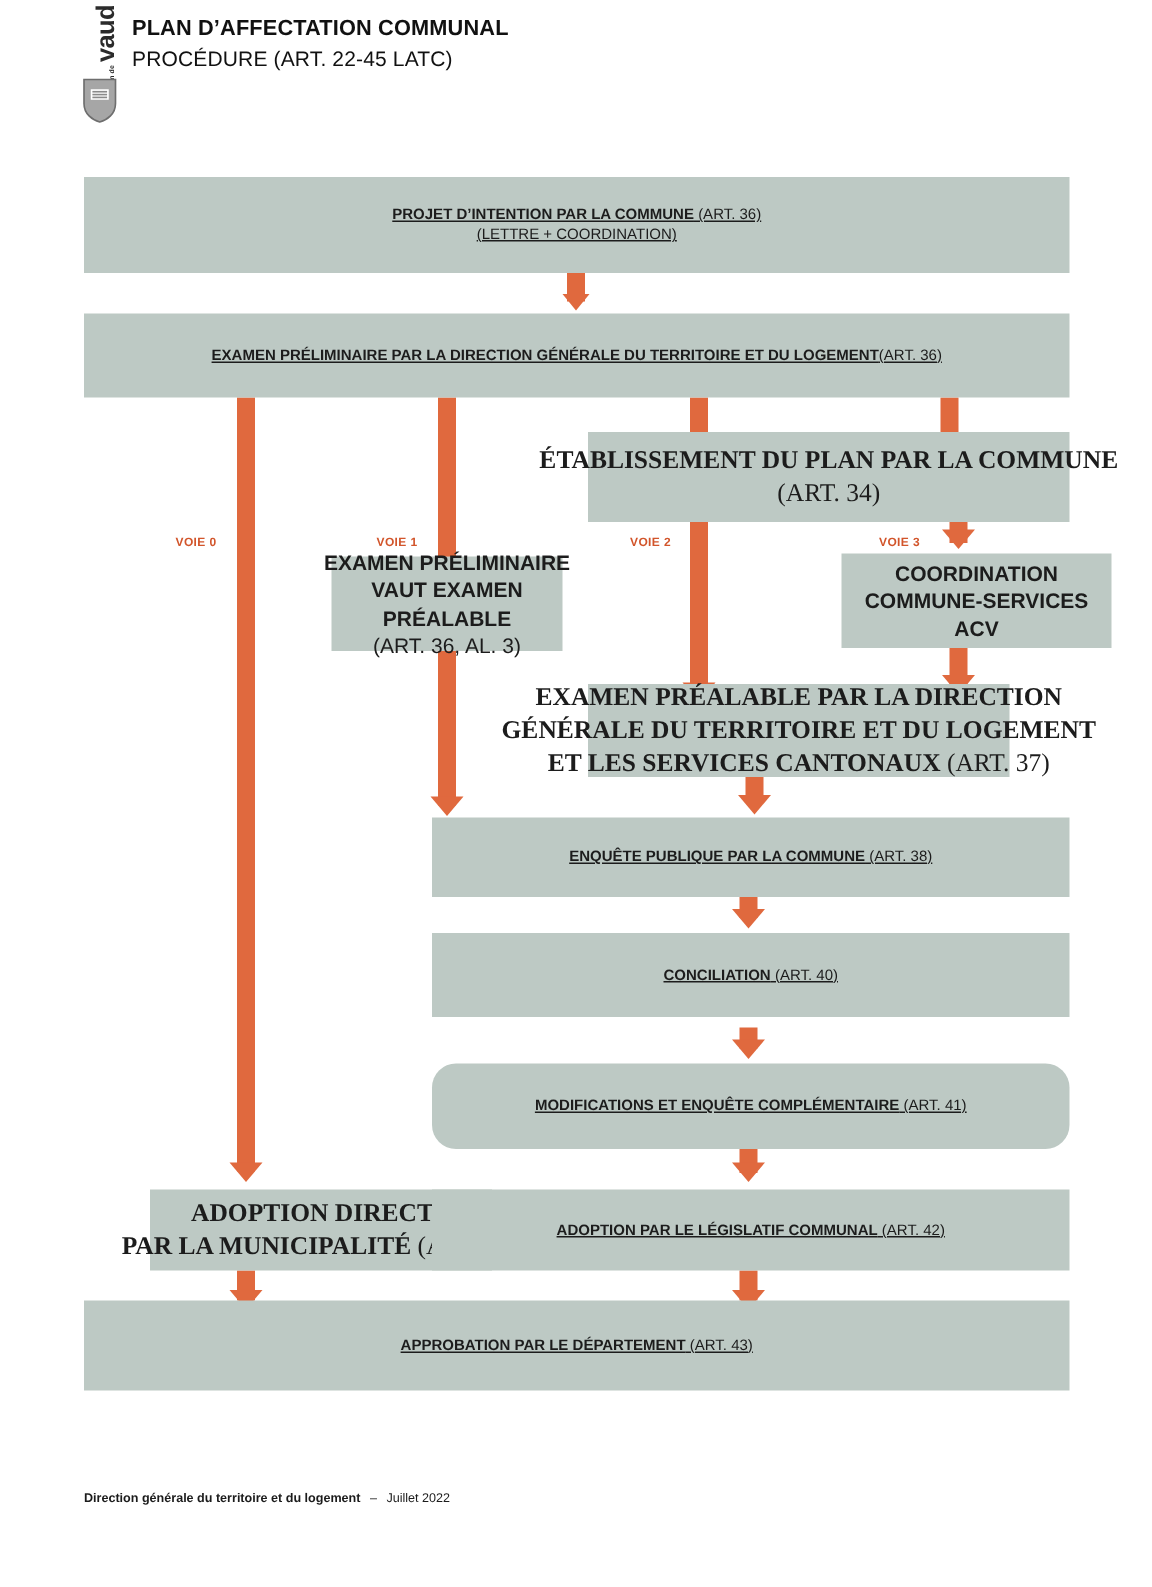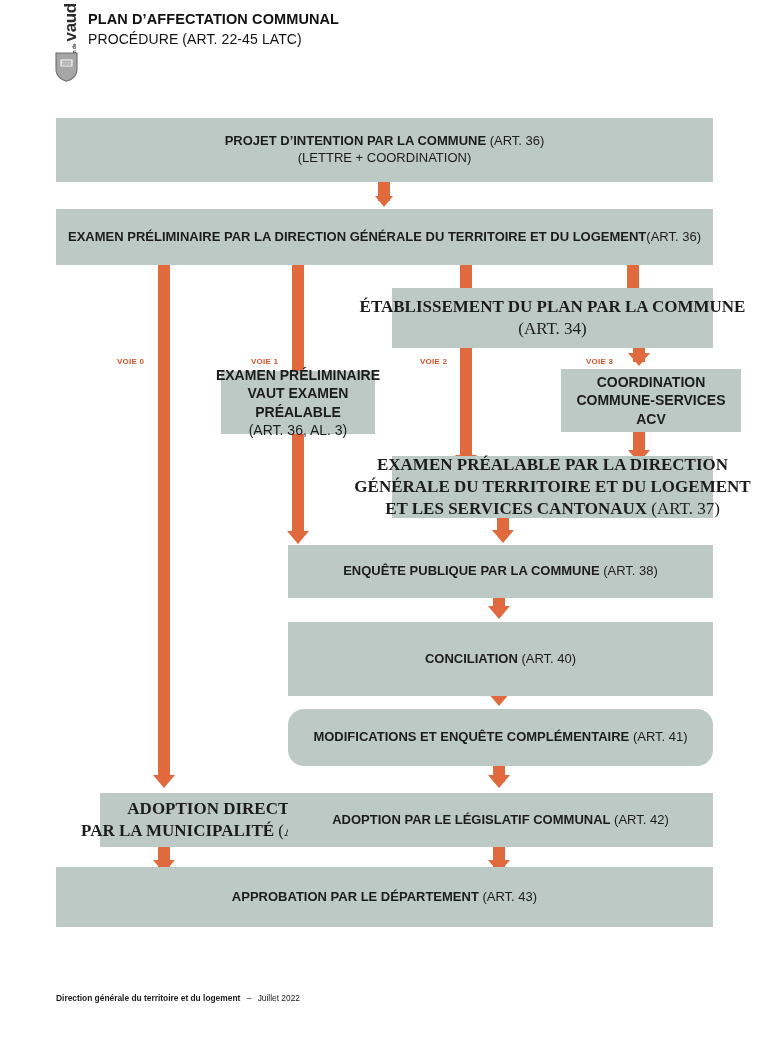--- a/index.html
+++ b/index.html
@@ -46,21 +46,21 @@
   .node {
     position:absolute; background:#bdc9c4;
     display:flex; flex-direction:column;
     align-items:center; justify-content:center;
     text-align:center; padding:2px 6px; z-index:3;
   }
   .node .ln { line-height:1.3; white-space:nowrap; }
   .b  { font-weight:700; }
   .r  { font-weight:400; }
 
-  .node.size-lg .ln { font-size:13px; }
+  .node.size-lg .ln { font-size:10px;text-decoration:underline; }
   .node.size-md .ln { font-size:17px;font-family:Liberation Serif, serif; }
   .node.size-sm .ln { font-size:14px; }
 
   
   .conn { position:absolute; background:#e0693e; z-index:1; }
   .head {
     position:absolute; width:0; height:0; z-index:2;
     border-left:11px solid transparent;
     border-right:11px solid transparent;
     border-top:13px solid #e0693e;
@@ -196,39 +196,39 @@
       <span class="b">COORDINATION</span>
     </div>
     <div class="ln">
       <span class="b">COMMUNE-SERVICES</span>
     </div>
     <div class="ln">
       <span class="b">ACV</span>
     </div>
   </div>
 
-  <div class="node size-md" style="left:392px; top:456px; width:321px; height:62px;">
+  <div class="node size-md" style="left:392px; top:456px; width:281px; height:62px;">
     <div class="ln">
       <span class="b">EXAMEN PRÉALABLE PAR LA DIRECTION</span>
     </div>
     <div class="ln">
       <span class="b">GÉNÉRALE DU TERRITOIRE ET DU LOGEMENT</span>
     </div>
     <div class="ln">
       <span class="b">ET LES SERVICES CANTONAUX</span><span class="r"> (ART. 37)</span>
     </div>
   </div>
 
   <div class="node size-lg" style="left:288px; top:545px; width:425px; height:53px;">
     <div class="ln">
       <span class="b">ENQUÊTE PUBLIQUE PAR LA COMMUNE</span><span class="r"> (ART. 38)</span>
     </div>
   </div>
 
-  <div class="node size-lg" style="left:288px; top:622px; width:425px; height:74px;">
+  <div class="node size-lg" style="left:288px; top:622px; width:425px; height:56px;">
     <div class="ln">
       <span class="b">CONCILIATION</span><span class="r"> (ART. 40)</span>
     </div>
   </div>
 
   <div class="node size-lg" style="left:288px; top:709px; width:425px; height:57px;border-radius:16px;">
     <div class="ln">
       <span class="b">MODIFICATIONS ET ENQUÊTE COMPLÉMENTAIRE</span><span class="r"> (ART. 41)</span>
     </div>
   </div>

